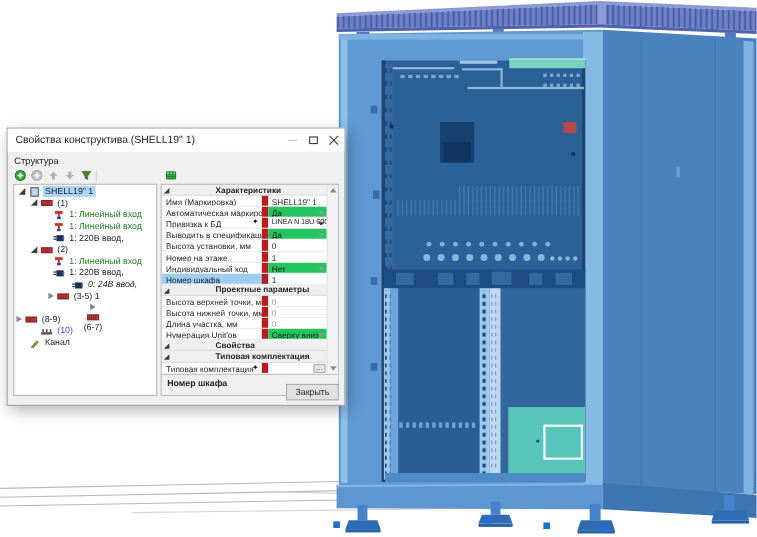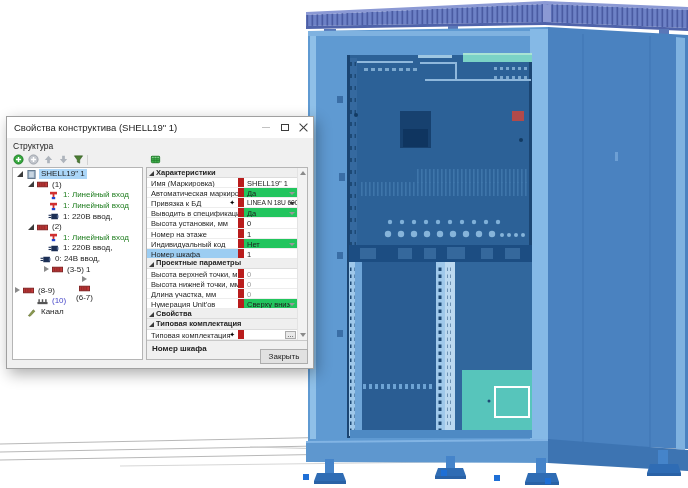--- a/index.html
+++ b/index.html
@@ -48,21 +48,21 @@
   .c-blue{color:#4646c8;}
 
   
   .grid{position:relative;height:172px;overflow:hidden;}
   .prow{display:flex;height:10.1px;font-size:7.5px;border-bottom:1px solid #ededed;position:relative;
         box-sizing:border-box;padding-right:9px;color:#1e1e1e;}
   .prow.section{background:#efefef;font-weight:bold;border-bottom:1px solid #dcdcdc;align-items:center;}
   .sec-exp{width:9px;height:100%;position:relative;flex:none;}
   .sec-exp::after{content:"";position:absolute;left:2px;top:3px;width:0;height:0;
       border-left:5px solid transparent;border-bottom:5px solid #3a3a3a;}
-  .seclabel{line-height:10px;white-space:nowrap;}
+  .seclabel{line-height:10px;white-space:nowrap;margin-left:40px;}
   .plabel{width:97px;flex:none;padding:1px 12px 0 4px;border-right:6px solid #b91c1c;position:relative;
           white-space:nowrap;overflow:hidden;box-sizing:border-box;}
   .pval{flex:1;position:relative;padding:1px 10px 0 3px;white-space:nowrap;overflow:hidden;background:#fff;}
   .pval.combo{background:#22c55e;}
   .pval.combo-db{font-size:6.7px;letter-spacing:-0.1px;}
   .pval.disabled{color:#9b9b9b;}
   .prow.sel .plabel{background:#9ccdf2;}
   .diamond{position:absolute;right:3px;top:0;font-size:7px;color:#000;line-height:10px;}
   .chev{position:absolute;right:3px;top:4px;width:0;height:0;
         border-left:3px solid transparent;border-right:3px solid transparent;border-top:3.5px solid #999;}
@@ -408,21 +408,21 @@
             <div class="trow" style="padding-left: 25px;">
               <span class="exp none"></span>
               <svg class="ticon" viewBox="0 0 10 8">
                 <rect x="3" y="1.5" width="6" height="5" fill="#1c2f55"></rect>
                 <rect x="0.5" y="2.4" width="2.5" height="1" fill="#1c2f55"></rect>
                 <rect x="0.5" y="4.4" width="2.5" height="1" fill="#1c2f55"></rect>
                 <rect x="8" y="2.8" width="1.5" height="2.4" fill="#50658f"></rect>
               </svg>
               <span class="tlabel">1: 220В ввод,</span>
             </div>
-            <div class="trow" style="padding-left: 17px;">
+            <div class="trow" style="padding-left: 42px; font-style: italic;">
               <span class="exp none"></span>
               <svg class="ticon" viewBox="0 0 10 8">
                 <rect x="3" y="1.5" width="6" height="5" fill="#1c2f55"></rect>
                 <rect x="0.5" y="2.4" width="2.5" height="1" fill="#1c2f55"></rect>
                 <rect x="0.5" y="4.4" width="2.5" height="1" fill="#1c2f55"></rect>
                 <rect x="8" y="2.8" width="1.5" height="2.4" fill="#50658f"></rect>
               </svg>
               <span class="tlabel">0: 24В ввод,</span>
             </div>
             <div class="trow" style="padding-left: 29px; text-align: right;">

